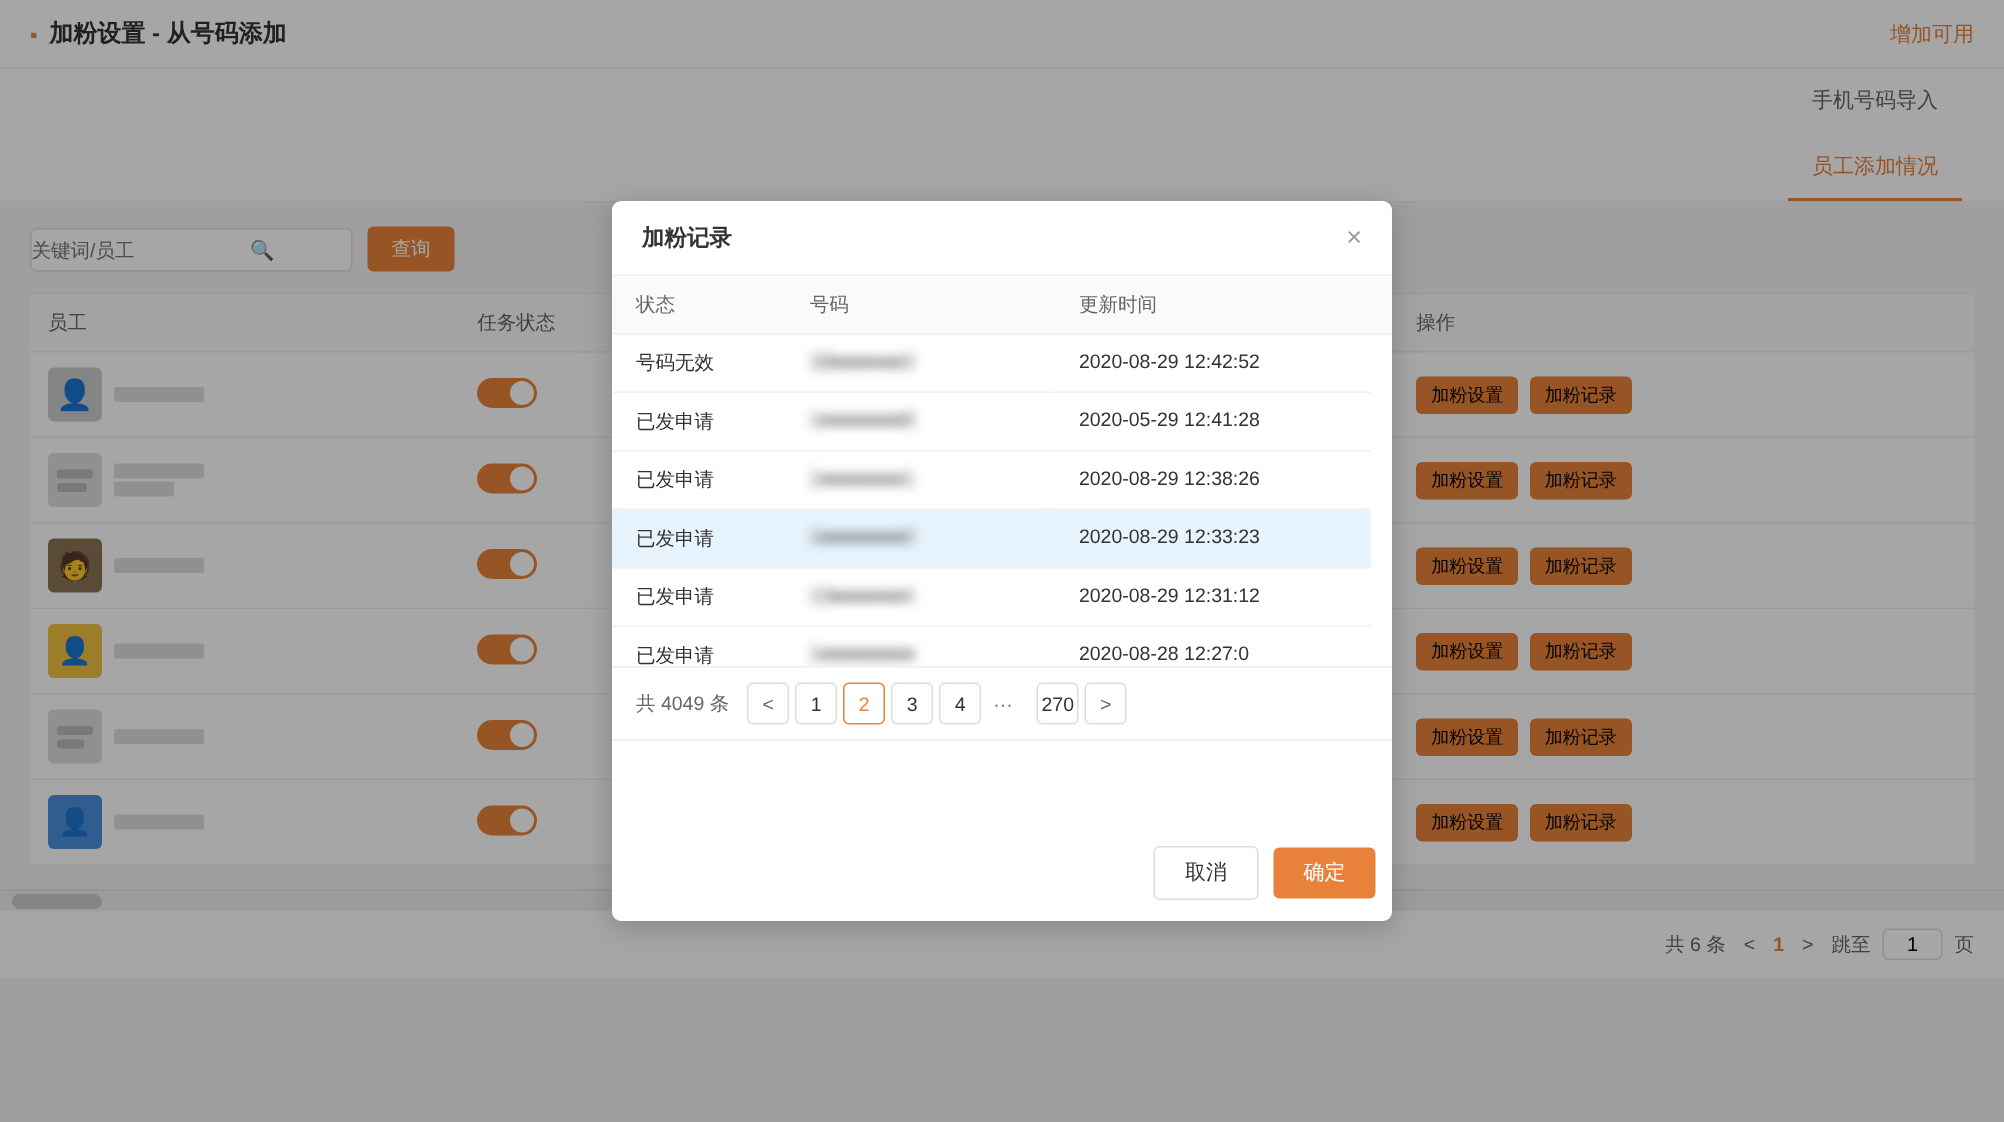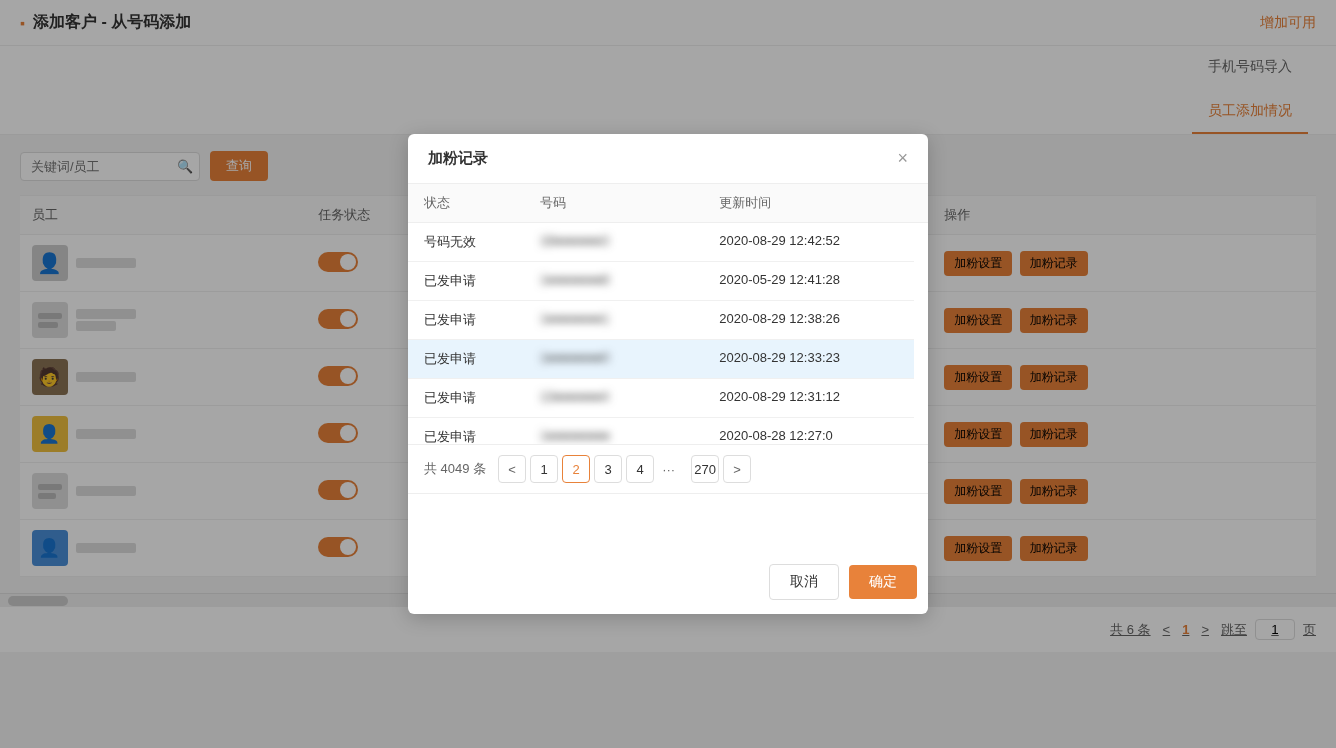--- a/index.html
+++ b/index.html
@@ -25,21 +25,21 @@
     }
     .tab-item.active { color: #e8823a; border-bottom-color: #e8823a; }
 
     
     .main-content { padding: 16px 20px; background: #f5f5f5; }
 
     
     .toolbar { display: flex; align-items: center; gap: 10px; margin-bottom: 14px; }
     .search-input {
       display: flex; align-items: center; border: 1px solid #ddd; border-radius: 4px;
-      padding: 6px 10px; background: #fff; width: 180px; gap: 6px;
+      padding: 6px 0; background: #fff; width: 215px; gap: 6px;
     }
     .search-input input { border: none; outline: none; font-size: 13px; color: #999; width: 140px; background: transparent; }
     .search-icon { color: #999; font-size: 13px; }
     .btn-query {
       background: #e8823a; color: #fff; border: none; border-radius: 4px;
       padding: 6px 16px; cursor: pointer; font-size: 13px;
     }
 
     
     .data-table { width: 100%; background: #fff; border-collapse: collapse; }
@@ -71,21 +71,21 @@
 
     
     .btn-action {
       background: #e8823a; color: #000000; border: none; border-radius: 4px;
       padding: 4px 10px; cursor: pointer; font-size: 12px; margin-right: 4px;
     }
 
     
     .table-footer {
       display: flex; justify-content: flex-end; align-items: center;
-      padding: 12px 20px; gap: 8px; font-size: 13px; color: #666; background: #fff; text-decoration: underline;
+      padding: 12px 20px; gap: 8px; font-size: 13px; color: #666; background: #fff;
     }
     .footer-nav { display: flex; align-items: center; gap: 4px; }
     .footer-nav span { cursor: pointer; padding: 2px 4px; }
     .footer-nav span.active { color: #e8823a; font-weight: bold; }
     .jump-input { border: 1px solid #ddd; border-radius: 4px; padding: 2px 6px; width: 40px; text-align: center; outline: none; }
 
     
     .scroll-bar-area { height: 14px; background: #f0f0f0; border-top: 1px solid #e0e0e0; position: relative; }
     .scroll-thumb { height: 10px; width: 60px; background: #ccc; border-radius: 5px; position: absolute; top: 2px; left: 8px; }
 
@@ -158,21 +158,21 @@
 
     
     .table-container { overflow-x: auto; }
   </style>
 </head>
 <body>
 
 <div class="page-header">
   <div class="page-title">
     <span class="title-icon">▪</span>
-    <span>添加客户 - 从号码添加</span>
+    <span>加粉设置 - 从号码添加</span>
   </div>
   <span class="header-action">增加可用</span>
 </div>
 
 <div class="tabs-bar">
   <div class="tab-item">手机号码导入</div>
   <div class="tab-item active">员工添加情况</div>
 </div>
 
 <div class="main-content">

